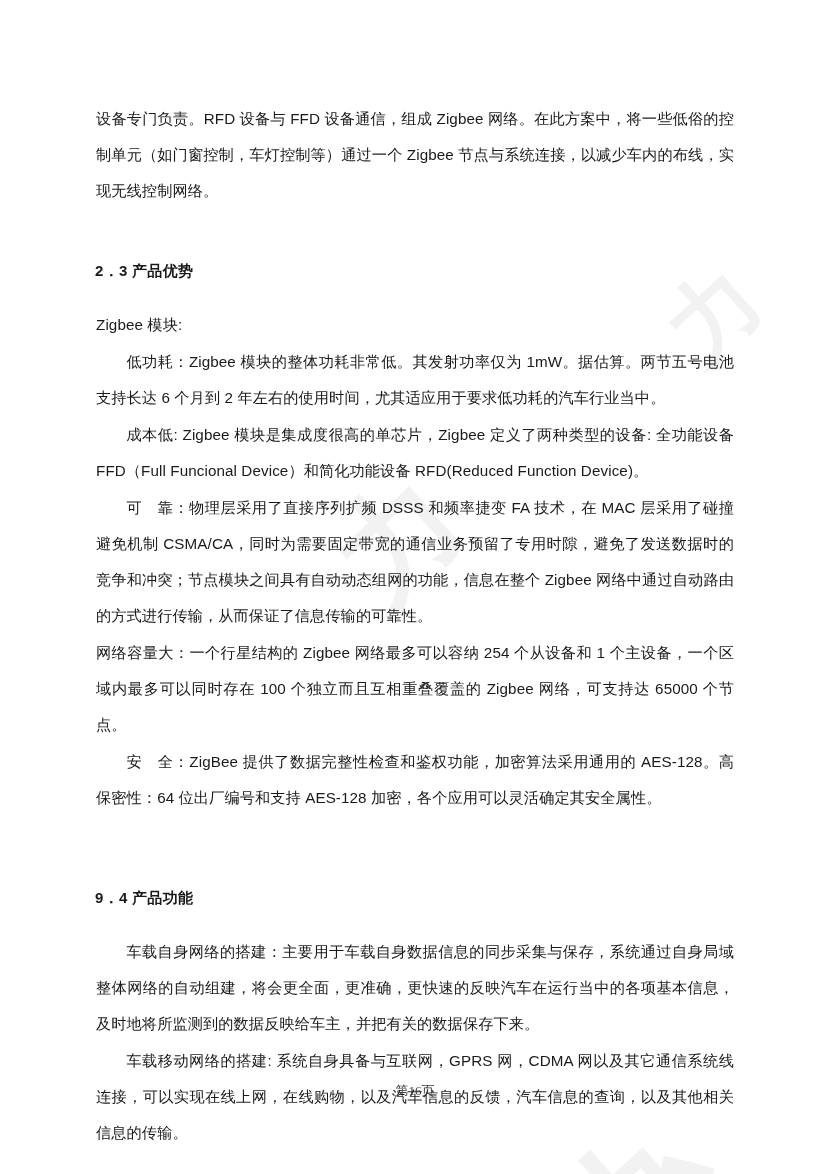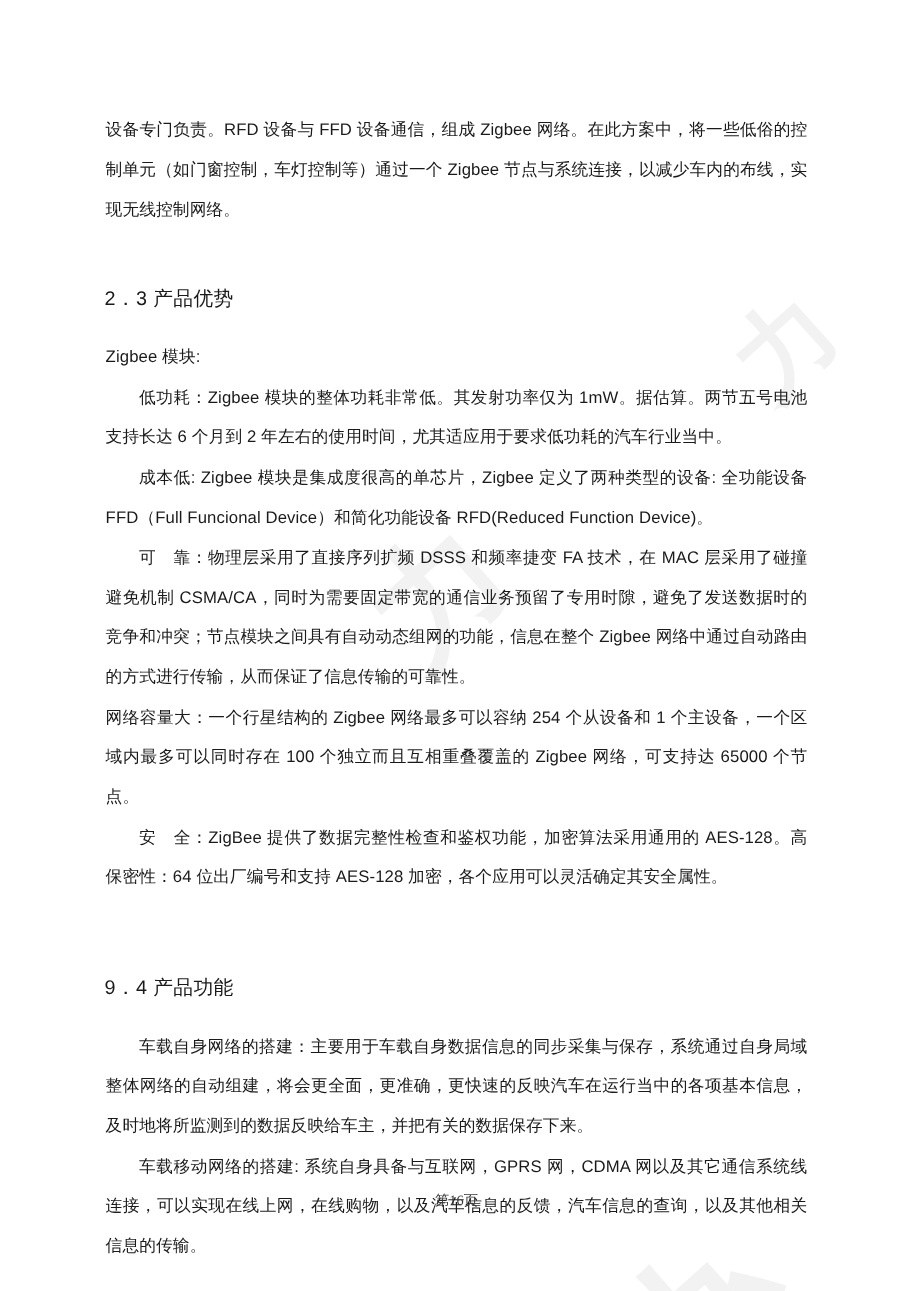--- a/index.html
+++ b/index.html
@@ -54,22 +54,22 @@
     letter-spacing: 0.1px;
     margin: 1px;
   }
   .indent {
     text-indent: 2em;
   }
   .no-indent {
     text-indent: 0;
   }
   .heading {
-    font-size: 18px;
-    font-weight: 400;
+    font-size: 15px;
+    font-weight: 700;
     line-height: 30px;
     margin: 0;
     letter-spacing: 0.3px;
   }
 
   .spacer-top      { height: 100px; }
   .gap-after-p1    { height: 46px; }
   .gap-after-h23   { height: 20px; }
   .gap-after-adv   { height: 66px; }
   .gap-after-h24   { height: 20px; }

